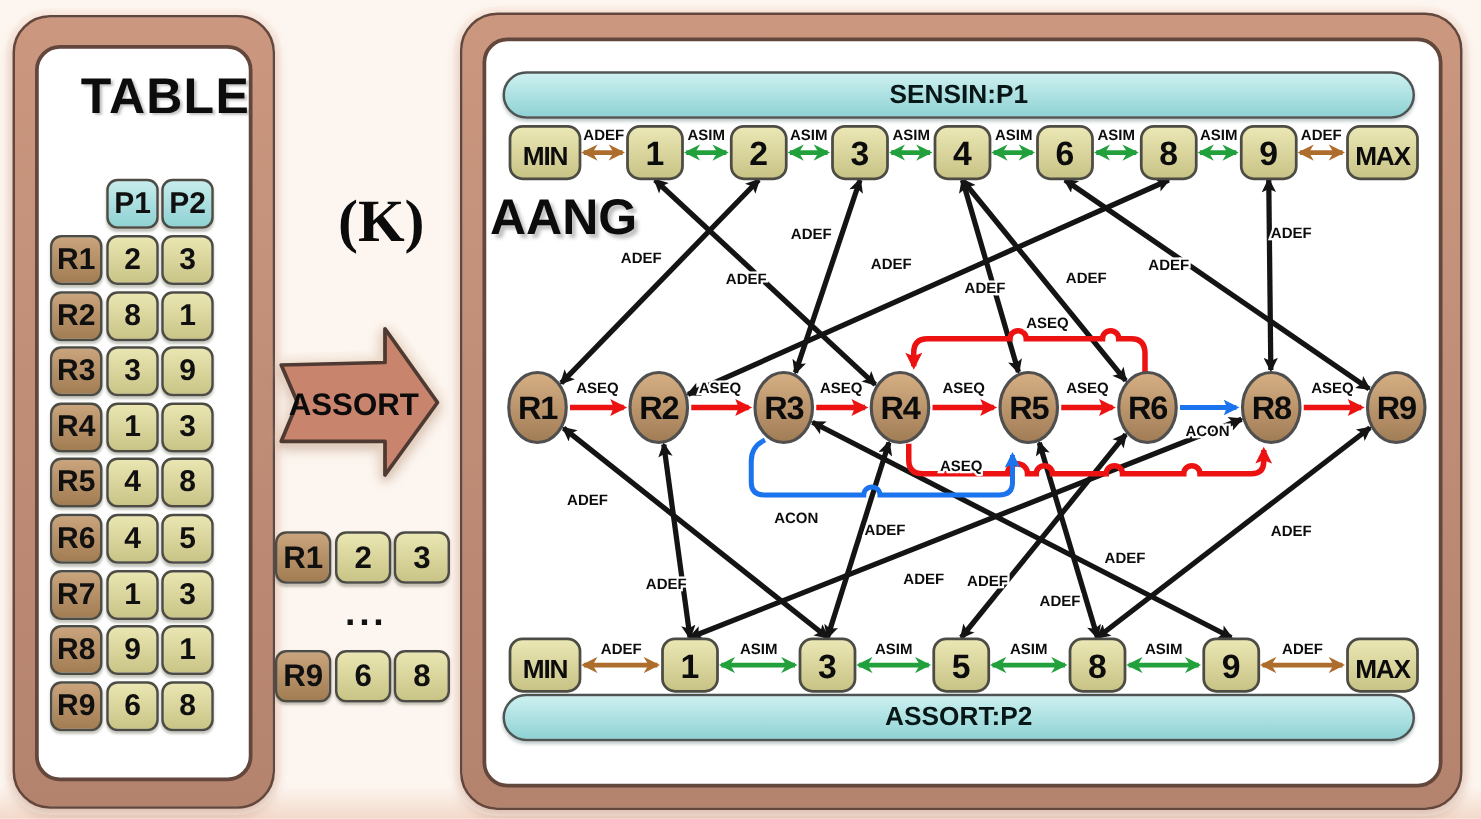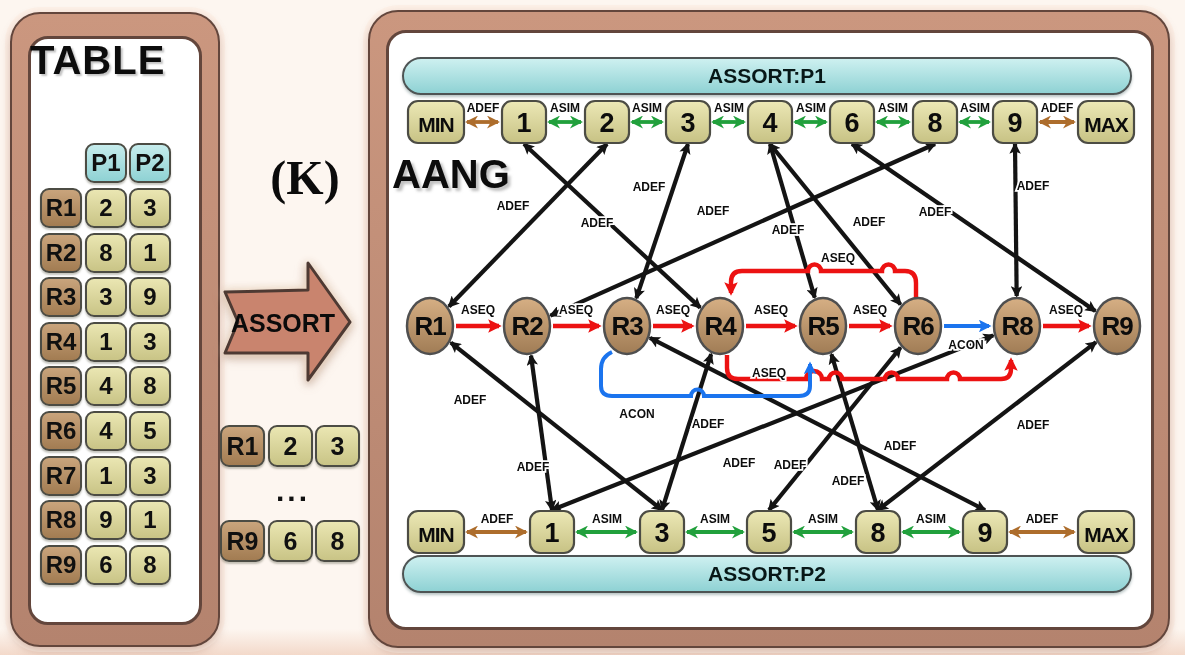--- a/index.html
+++ b/index.html
@@ -16,21 +16,21 @@
   }
   .inner{
     position:absolute;background:#ffffff;
     border:3px solid #63463c;border-radius:20px;
   }
   .page-title{
     position:absolute;font-weight:bold;color:#0c0c0c;
     text-shadow:2px 2px 2px rgba(120,120,120,.45);
     letter-spacing:1px;
   }
-  #table-title{left:30px;top:38px;width:170px;text-align:left;font-size:40px}
+  #table-title{left:30px;top:55px;width:170px;text-align:right;font-size:40px}
   #aang-title{left:392px;top:152px;font-size:40px;letter-spacing:0;text-shadow:3px 3px 3px rgba(150,150,150,.6)}
   #k-label{
     position:absolute;left:250px;top:150px;width:110px;text-align:center;
     font-family:"Liberation Serif",serif;font-weight:bold;font-size:48px;color:#0b0b0b;
   }
   .cell{
     position:absolute;width:42px;height:40px;box-sizing:border-box;
     border:2px solid #4c4c44;border-radius:9px;
     display:flex;align-items:center;justify-content:center;
     font-weight:bold;font-size:24px;color:#101010;
@@ -124,21 +124,21 @@
       <div class="cell cB" style="left:220px;top:520px">R9</div>
       <div class="cell cY" style="left:268px;top:520px">6</div>
       <div class="cell cY" style="left:315px;top:520px">8</div>
     </div>
   </div>
 <div id="ellipsis">...</div>
 
 <div class="panel" style="left:368px;top:10px;width:798px;height:634px">
   <div class="inner" style="left:16px;top:18px;width:762px;height:594px"></div>
 </div>
-<div id="bar-top" class="bar">ASSORT:P1</div>
+<div id="bar-top" class="bar">SENSIN:P1</div>
 <div id="bar-bottom" class="bar">ASSORT:P2</div>
 <div id="aang-title" class="page-title">AANG</div>
 
 <svg id="graph-svg" width="1185" height="655" viewBox="0 0 1185 655">
   <defs>
     <linearGradient id="gY" x1="0" y1="0" x2="0" y2="1">
       <stop offset="0" stop-color="#ece8b6"></stop>
         <stop offset="1" stop-color="#c7c284"></stop>
     </linearGradient>
     <linearGradient id="gN" x1="0" y1="0" x2="0" y2="1">

